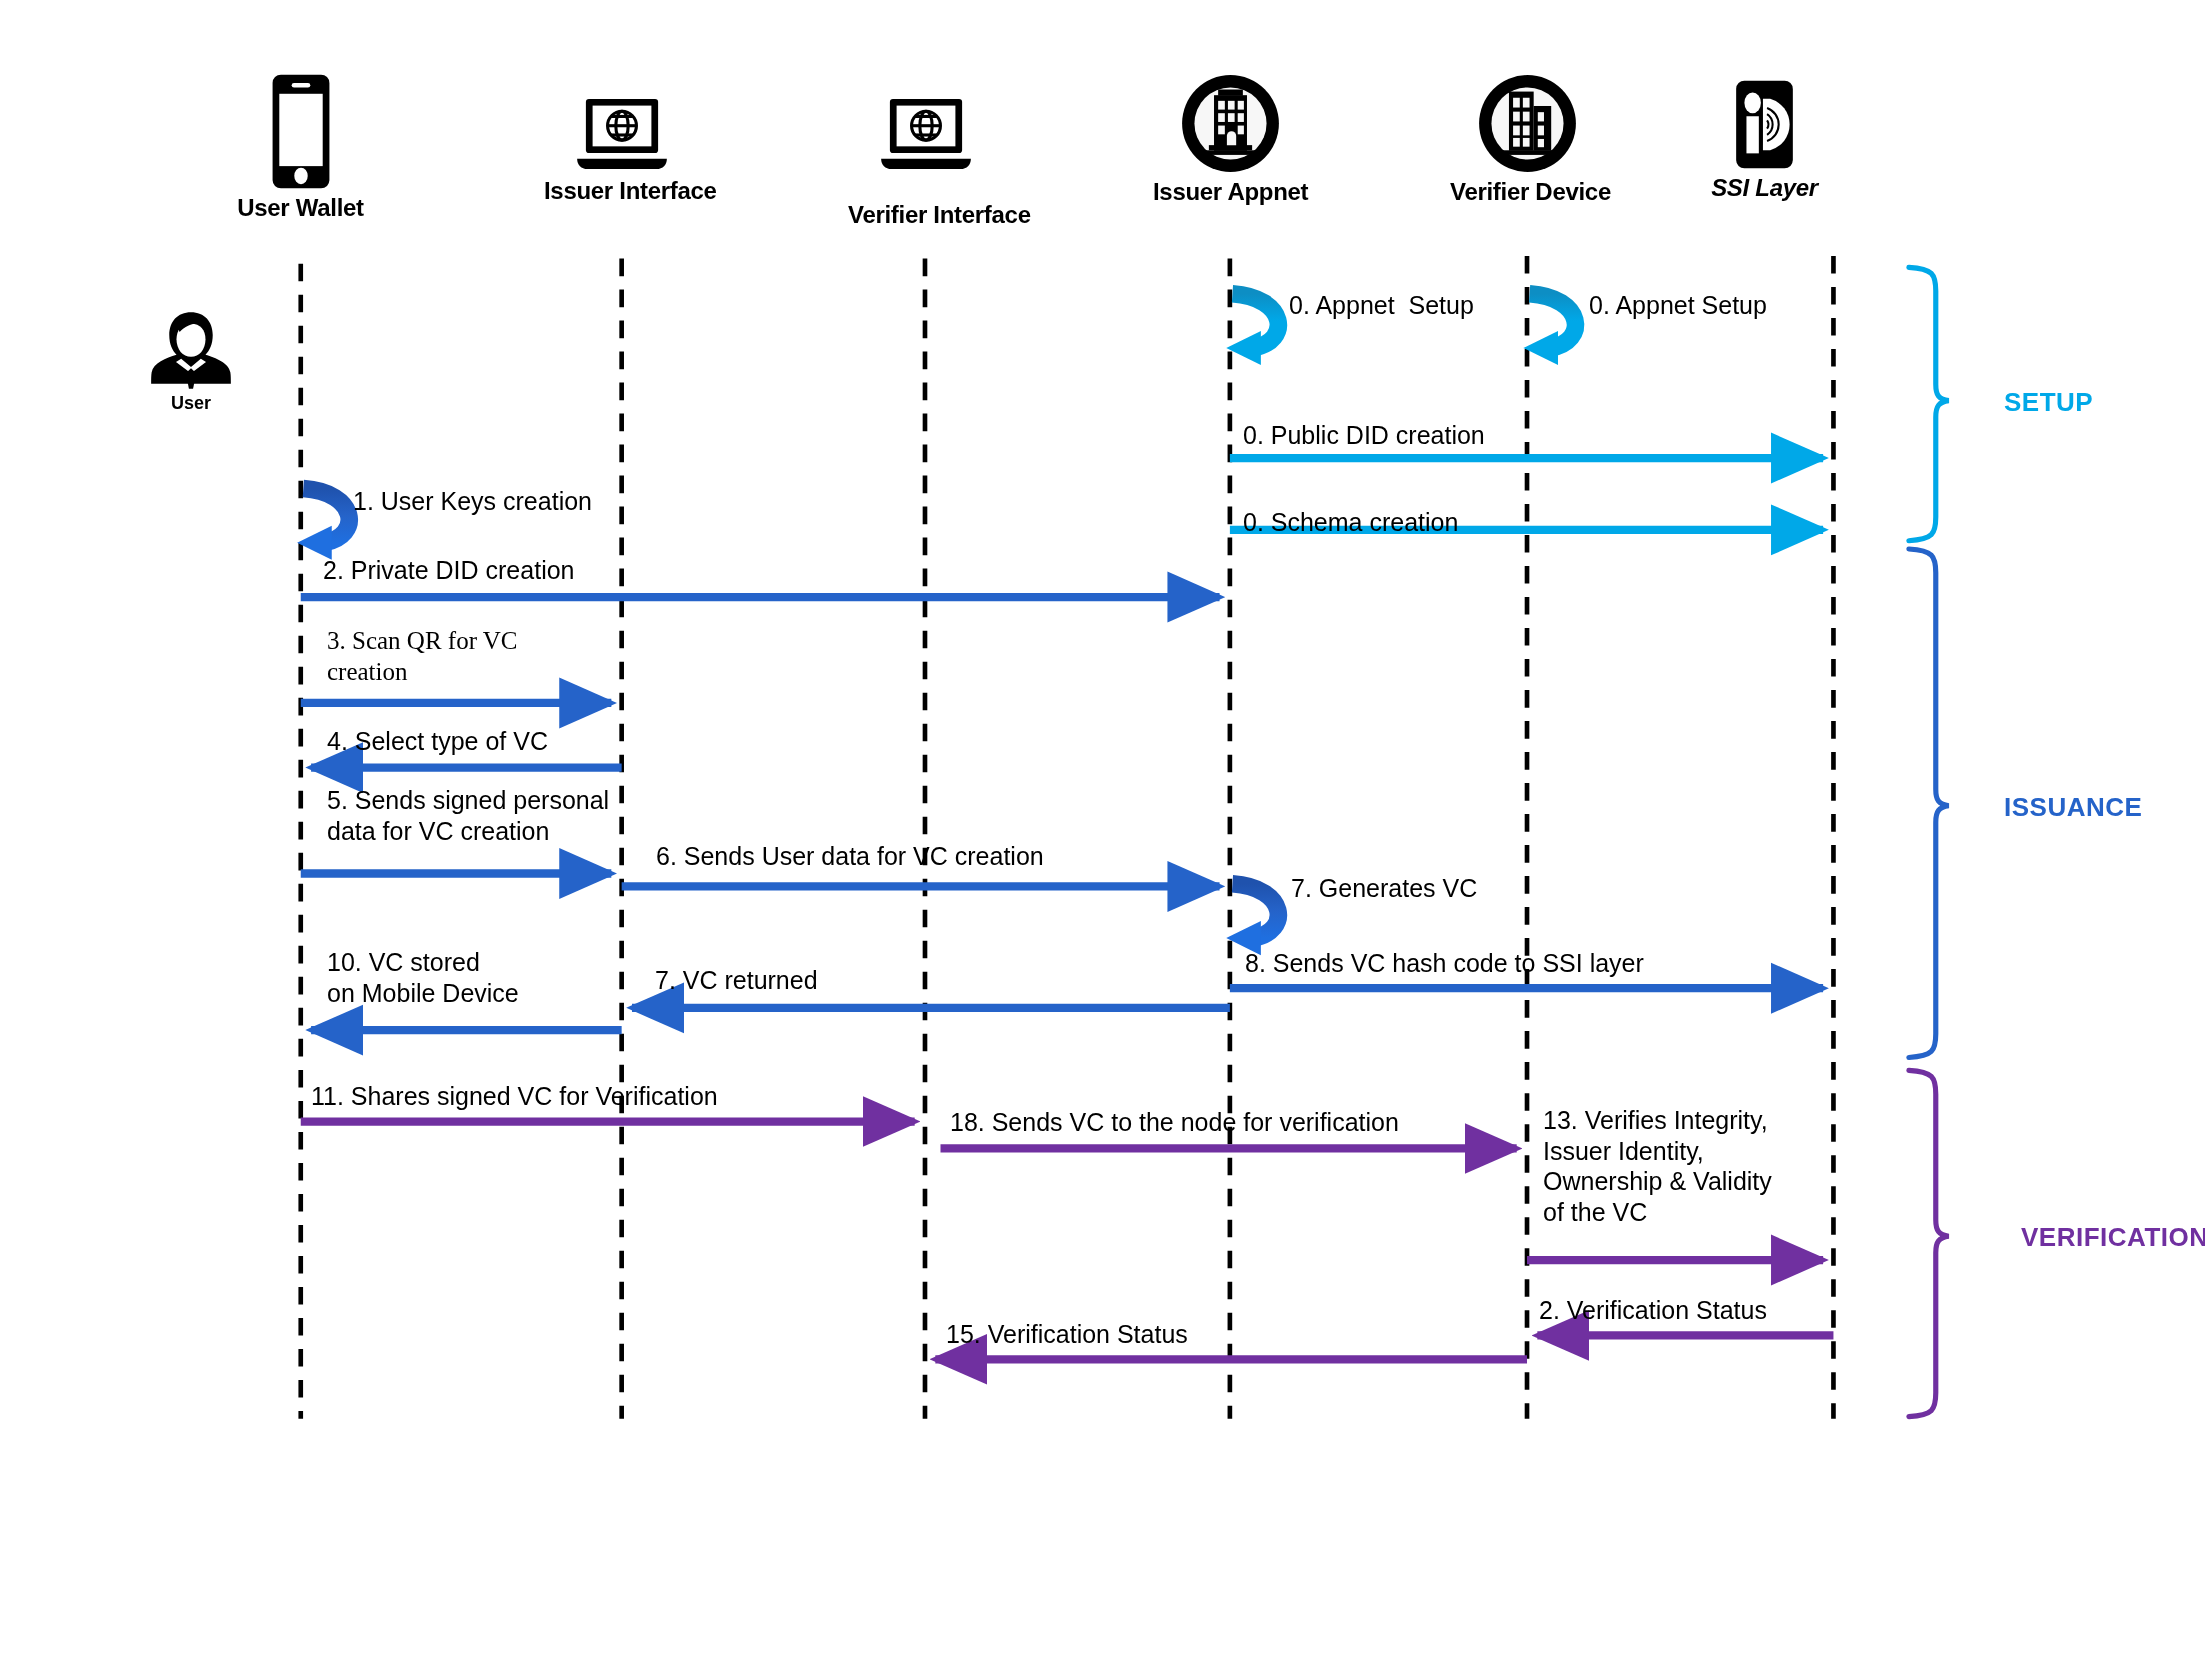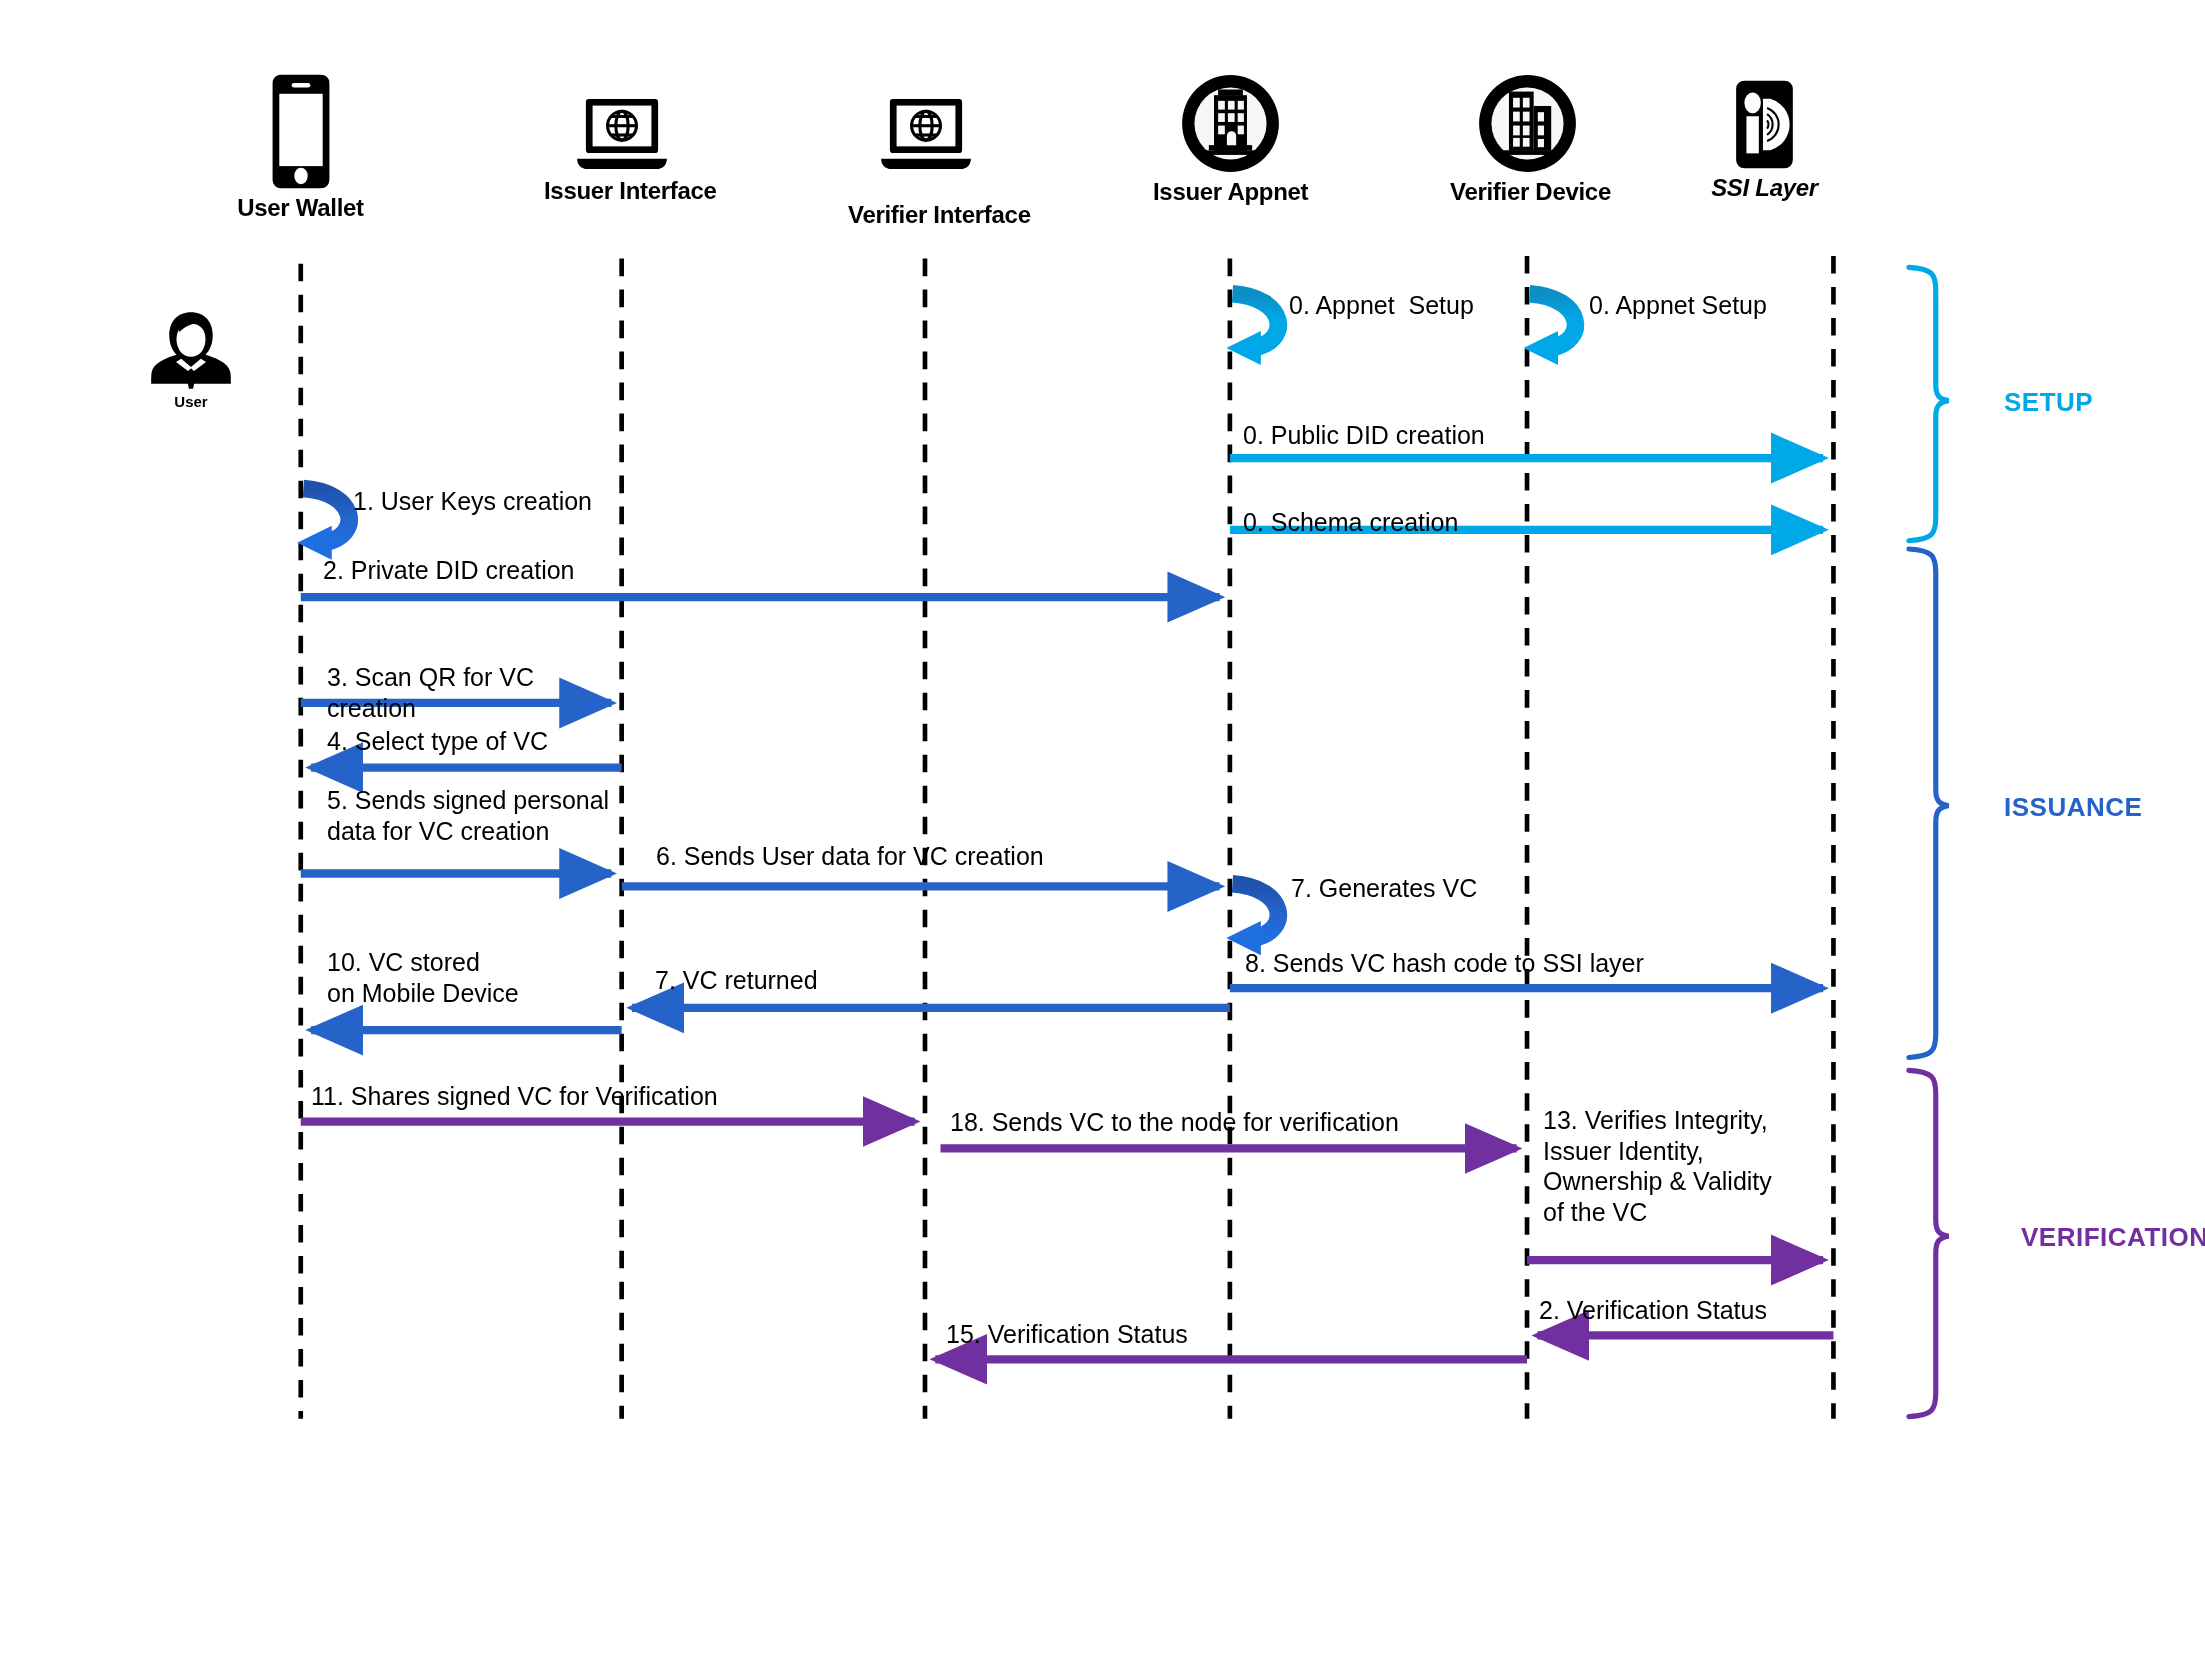--- a/index.html
+++ b/index.html
@@ -3,21 +3,21 @@
 <meta charset="utf-8">
 <style>
   html,body{margin:0;padding:0;background:#fff;}
   body{width:2205px;height:1654px;position:relative;font-family:"Liberation Sans",sans-serif;overflow:hidden;}
   #canvas{position:absolute;inset:0;width:2205px;height:1654px;}
   .actor-head{position:absolute;text-align:center;}
   .actor-icon{display:block;margin:0 auto;}
   .actor-label{font-weight:bold;font-size:24px;color:#000;letter-spacing:-0.3px;white-space:nowrap;font-family:"Liberation Sans",sans-serif;margin-top:3.1px;}
   .msg-label{position:absolute;font-size:25px;color:#000;line-height:1.22;white-space:pre;font-family:"Liberation Sans",sans-serif;}
   .phase-label{position:absolute;font-weight:bold;font-size:26px;letter-spacing:0.5px;white-space:nowrap;font-family:"Liberation Sans",sans-serif;}
-  .user-label{font-weight:bold;font-size:15px;color:#000;}
+  .user-label{font-weight:bold;font-size:18px;color:#000;}
 </style>
 </head>
 <body>
 
 <svg id="canvas" viewBox="0 0 4267 3200" xmlns="http://www.w3.org/2000/svg">
   <defs>
     <marker id="arrC" viewBox="0 0 10 10" refX="9" refY="5" markerWidth="7" markerHeight="7" orient="auto-start-reverse">
       <path d="M0,0.6 L10,5 L0,9.4 z" fill="#00a8e8"></path>
     </marker>
     <marker id="arrB" viewBox="0 0 10 10" refX="9" refY="5" markerWidth="7" markerHeight="7" orient="auto-start-reverse">
@@ -218,21 +218,21 @@
   </svg>
   <div class="user-label">User</div>
 </div>
 
 <div class="msg-label" style="left:1289px;top:290px;">0. Appnet  Setup</div>
 <div class="msg-label" style="left:1589px;top:290px;">0. Appnet Setup</div>
 <div class="msg-label" style="left:1243px;top:420px;">0. Public DID creation</div>
 <div class="msg-label" style="left:1243px;top:480px;margin-top:27px;">0. Schema creation</div>
 <div class="msg-label" style="left:353px;top:486px;">1. User Keys creation</div>
 <div class="msg-label" style="left:323px;top:555px;">2. Private DID creation</div>
-<div class="msg-label" style="left:327px;top:662px;">3. Scan QR for VC
+<div class="msg-label" style="left:327px;top:626px;font-family:Liberation Serif, serif;">3. Scan QR for VC
 creation</div>
 <div class="msg-label" style="left:327px;top:726px;">4. Select type of VC</div>
 <div class="msg-label" style="left:327px;top:785px;">5. Sends signed personal
 data for VC creation</div>
 <div class="msg-label" style="left:656px;top:841px;">6. Sends User data for VC creation</div>
 <div class="msg-label" style="left:1291px;top:873px;">7. Generates VC</div>
 <div class="msg-label" style="left:1245px;top:948px;">8. Sends VC hash code to SSI layer</div>
 <div class="msg-label" style="left:655px;top:965px;">7. VC returned</div>
 <div class="msg-label" style="left:327px;top:947px;">10. VC stored
 on Mobile Device</div>

